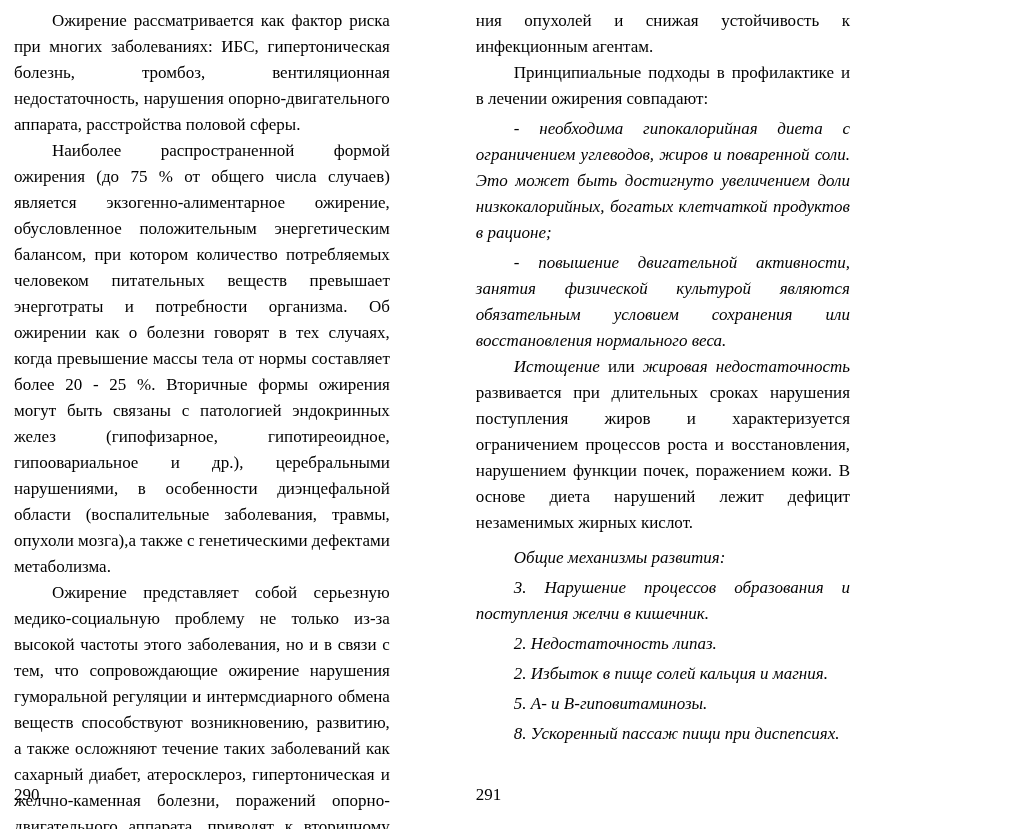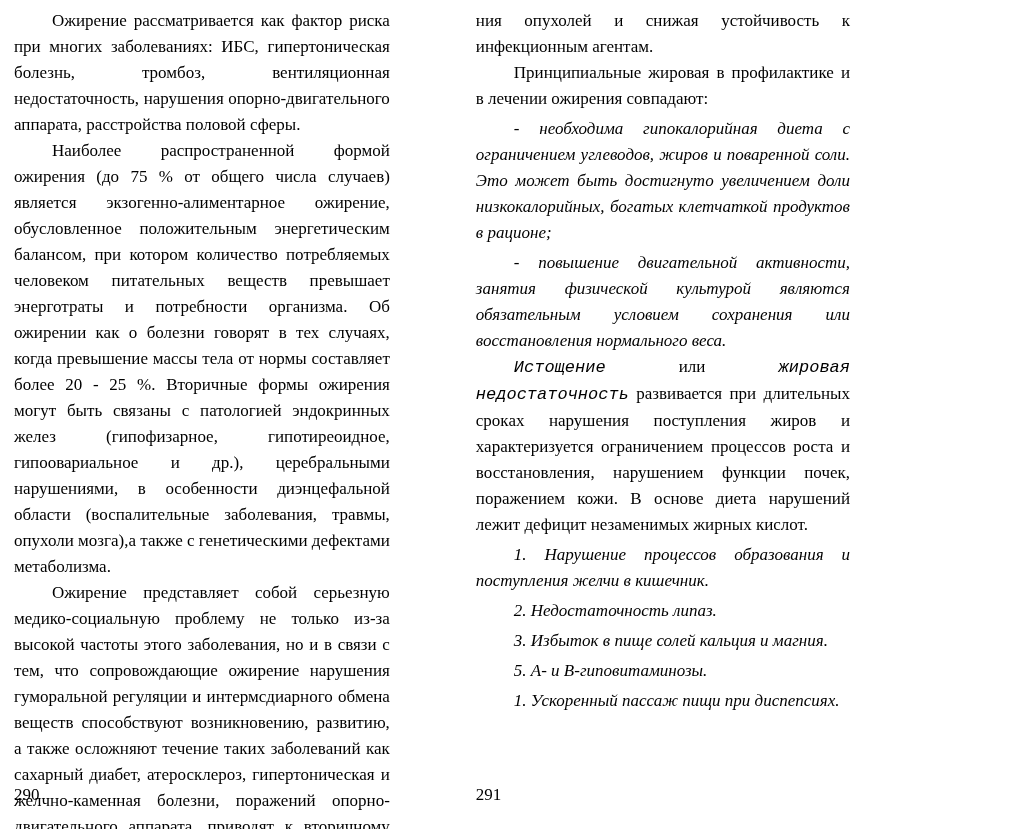--- a/index.html
+++ b/index.html
@@ -35,21 +35,21 @@
     line-height: 26px;
   }
   .para {
     margin: 0;
     text-align: justify;
   }
   .para.indent   { text-indent: 38px; }
   .para.noindent { text-indent: 0; }
   .para.item     { text-indent: 38px; margin-top: 4px; font-style: italic; }
   .para.heading  { text-indent: 38px; margin-top: 9px; font-style: italic; }
-  .it { font-style: italic; font-family: Liberation Mono, monospace; }
+  .it { font-style: italic; }
   .page-number {
     position: absolute;
     bottom: 26px;
     left: 0;
     width: 100%;
     box-sizing: border-box;
     text-align: left;
     font-size: 17px;
     line-height: 16px;
   }
@@ -66,26 +66,27 @@
         <p class="para indent"><span>Ожирение рассматривается как фактор риска при многих заболеваниях: ИБС, гипертоническая болезнь, тромбоз, вентиляционная недостаточность, нарушения опорно-двигательного аппарата, расстройства половой сферы.</span></p>
         <p class="para indent"><span>Наиболее распространенной формой ожирения (до 75 % от общего числа случаев) является экзогенно-алиментарное ожирение, обусловленное положительным энергетическим балансом, при котором количество потребляемых человеком питательных веществ превышает энерготраты и потребности организма. Об ожирении как о болезни говорят в тех случаях, когда превышение массы тела от нормы составляет более 20 - 25 %. Вторичные формы ожирения могут быть связаны с патологией эндокринных желез (гипофизарное, гипотиреоидное, гипоовариальное и др.), церебральными нарушениями, в особенности диэнцефальной области (воспалительные заболевания, травмы, опухоли мозга),а также с генетическими дефектами метаболизма.</span></p>
         <p class="para indent"><span>Ожирение представляет собой серьезную медико-социальную проблему не только из-за высокой частоты этого заболевания, но и в связи с тем, что сопровождающие ожирение нарушения гуморальной регуляции и интермсдиарного обмена веществ способствуют возникновению, развитию, а также осложняют течение таких заболеваний как сахарный диабет, атеросклероз, гипертоническая и желчно-каменная болезни, поражений опорно-двигательного аппарата, приводят к вторичному иммунодефициту, тем самым повышая вероятность возникнове-</span></p>
       </div>
     <div class="page-number">290</div>
   </div>
 
   <div class="page right">
     <div class="page-content">
         <p class="para noindent"><span>ния опухолей и снижая устойчивость к инфекционным агентам.</span></p>
-        <p class="para indent"><span>Принципиальные жировая в профилактике и в лечении ожирения совпадают:</span></p>
+        <p class="para indent"><span>Принципиальные подходы в профилактике и в лечении ожирения совпадают:</span></p>
         <p class="para item"><span>- необходима гипокалорийная диета с ограничением углеводов, жиров и поваренной соли. Это может быть достигнуто увеличением доли низкокалорийных, богатых клетчаткой продуктов в рационе;</span></p>
         <p class="para item"><span>- повышение двигательной активности, занятия физической культурой являются обязательным условием сохранения или восстановления нормального веса.</span></p>
         <p class="para indent"><span class="it">Истощение</span><span> или </span><span class="it">жировая недостаточность</span><span> развивается при длительных сроках нарушения поступления жиров и характеризуется ограничением процессов роста и восстановления, нарушением функции почек, поражением кожи. В основе диета нарушений лежит дефицит незаменимых жирных кислот.</span></p>
-        <p class="para item"><span>1. Нарушение процессов образования и поступления желчи в кишечник.</span></p>
+        <p class="para heading"><span class="it">Общие механизмы развития:</span></p>
+        <p class="para item"><span>3. Нарушение процессов образования и поступления желчи в кишечник.</span></p>
         <p class="para item"><span>2. Недостаточность липаз.</span></p>
-        <p class="para item"><span>3. Избыток в пище солей кальция и магния.</span></p>
+        <p class="para item"><span>2. Избыток в пище солей кальция и магния.</span></p>
         <p class="para item"><span>5. А- и В-гиповитаминозы.</span></p>
-        <p class="para item"><span>1. Ускоренный пассаж пищи при диспепсиях.</span></p>
+        <p class="para item"><span>8. Ускоренный пассаж пищи при диспепсиях.</span></p>
       </div>
     <div class="page-number">291</div>
   </div>
 
 </div>
 
 </body></html>

